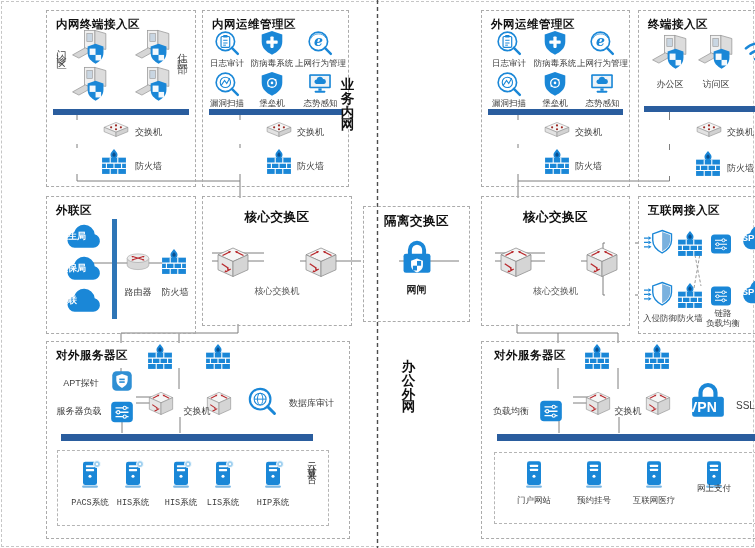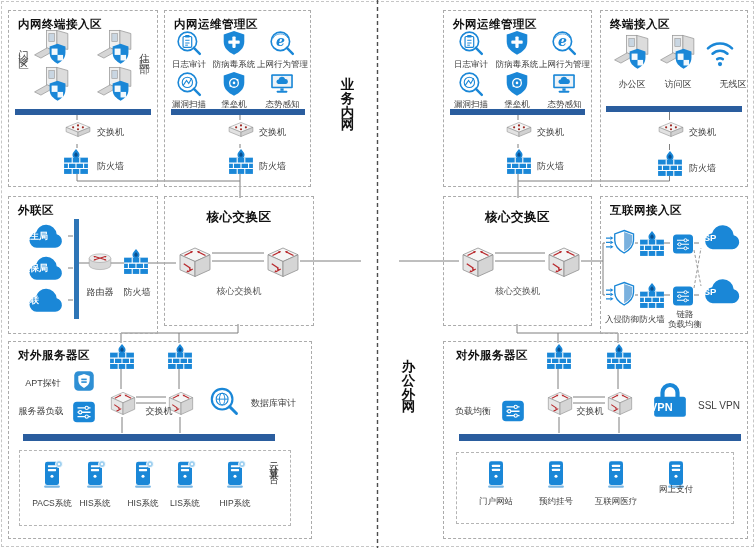--- a/index.html
+++ b/index.html
@@ -1,23 +1,23 @@
 <!DOCTYPE html>
 <html><head>
 <meta charset="utf-8">
 <style>
   html,body{margin:0;padding:0;background:#fff;font-family:"Liberation Sans","DejaVu Sans",sans-serif;}
   #canvas{position:relative;width:755px;height:548px;background:#fff;overflow:hidden;}
-  .zone{position:absolute;border:1px dashed #ababab;background:transparent;}
+  .zone{position:absolute;border:1px dashed #ababab;background:transparent;margin-left:38px;}
   .inner-box{position:absolute;border:1px dashed #b5b5b5;background:transparent;}
   .ztitle{position:absolute;left:9px;top:6px;font-weight:bold;font-size:11.5px;color:#111;letter-spacing:.5px;white-space:nowrap;}
   .ztitle.center{left:0;right:0;text-align:center;font-size:12.5px;}
   .lb{position:absolute;font-size:9px;color:#3d3d3d;white-space:nowrap;line-height:11px;}
   .lb.c{text-align:center;}
-  .lb.s85{font-size:8.5px;}
+  .lb.s85{font-size:8.5px;font-family:Liberation Mono, monospace;}
   .bus{position:absolute;background:#2a5d9e;}
   .vbar{position:absolute;background:#2e75b6;}
   .vtext{position:absolute;writing-mode:vertical-rl;text-orientation:upright;white-space:nowrap;}
   .ovl{position:absolute;color:#fff;font-weight:bold;text-align:left;font-size:9px;line-height:11px;}
   svg.ic{position:absolute;overflow:visible;}
   #conn{position:absolute;left:0;top:0;pointer-events:none;}
   #outer-border{position:absolute;left:1px;top:1px;width:751px;height:544px;border:1px dashed #c6c6c6;}
 </style>
 </head>
 <body>
@@ -384,20 +384,27 @@
   <div class="ztitle center" style="top:12px">核心交换区</div>
   <svg class="ic" style="left:12px;top:48px" width="36" height="36">
         <use href="#sym-cube"></use>
       </svg>
   <svg class="ic" style="left:100px;top:48px" width="36" height="36">
         <use href="#sym-cube"></use>
       </svg>
   <div class="lb c" style="left:0px;top:89px;width:148px;color:#555">核心交换机</div>
 </div>
 
+<div class="zone" style="left:325px;top:206px;width:105px;height:114px">
+  <div class="ztitle center" style="top:6px">隔离交换区</div>
+  <svg class="ic" style="left:34px;top:29px" width="38" height="42">
+        <use href="#sym-lock"></use>
+      </svg>
+  <div class="lb c" style="left:0px;top:77px;width:105px;font-weight:bold;color:#222;font-size:10px">网闸</div>
+</div>
 
 <div class="zone" style="left:443px;top:196px;width:147px;height:128px">
   <div class="ztitle center" style="top:12px">核心交换区</div>
   <svg class="ic" style="left:16px;top:48px" width="36" height="36">
         <use href="#sym-cube"></use>
       </svg>
   <svg class="ic" style="left:102px;top:48px" width="36" height="36">
         <use href="#sym-cube"></use>
       </svg>
   <div class="lb c" style="left:0px;top:89px;width:147px;color:#555">核心交换机</div>
@@ -504,21 +511,21 @@
   <svg class="ic" style="left:102px;top:48px" width="28" height="28">
         <use href="#sym-cube"></use>
       </svg>
   <svg class="ic" style="left:162px;top:48px" width="28" height="28">
         <use href="#sym-cube"></use>
       </svg>
   <div class="lb c" style="left:122px;top:64px;width:48px">交换机</div>
   <svg class="ic" style="left:206px;top:38px" width="40" height="40">
         <use href="#sym-lock-plain"></use>
       </svg>
-  <div class="ovl" style="left:206px;top:60px;width:40px;font-size:11px">VPN</div>
+  <div class="ovl" style="left:206px;top:60px;width:40px;font-size:14px">VPN</div>
   <div class="lb" style="left:254px;top:58px;font-size:10px">SSL VPN</div>
   <div class="bus" style="left:15px;top:92px;width:282px;height:7px"></div>
   <div class="inner-box" style="left:12px;top:110px;width:276px;height:70px"></div>
   <svg class="ic" style="left:38px;top:116px" width="28" height="32">
         <use href="#sym-server"></use>
       </svg>
   <svg class="ic" style="left:98px;top:116px" width="28" height="32">
         <use href="#sym-server"></use>
       </svg>
   <svg class="ic" style="left:158px;top:116px" width="28" height="32">

